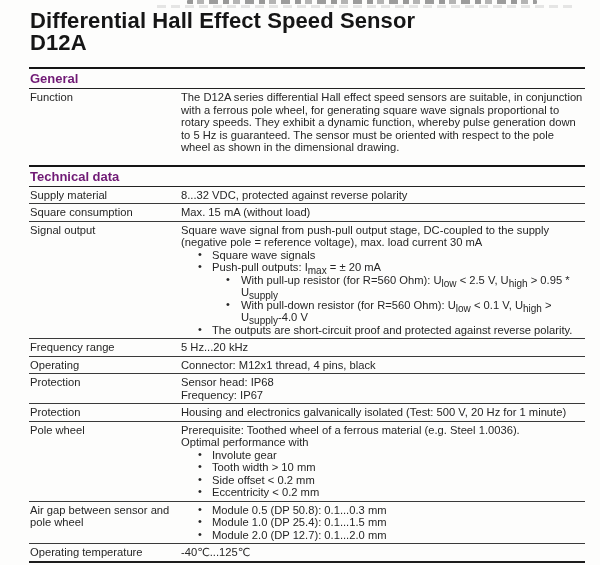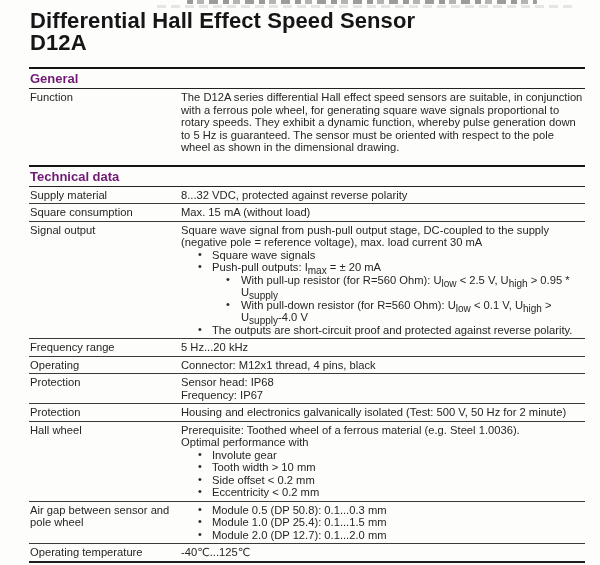--- a/index.html
+++ b/index.html
@@ -116,25 +116,25 @@
         <div class="row">
           <div class="cell label">Protection</div>
           <div class="cell value">
             <div class="line text">Sensor head: IP68</div>
             <div class="line text">Frequency: IP67</div>
           </div>
         </div>
         <div class="row">
           <div class="cell label">Protection</div>
           <div class="cell value">
-            <div class="line text">Housing and electronics galvanically isolated (Test: 500 V, 50 Hz for 2 minute)</div>
+            <div class="line text">Housing and electronics galvanically isolated (Test: 500 V, 20 Hz for 1 minute)</div>
           </div>
         </div>
         <div class="row">
-          <div class="cell label">Hall wheel</div>
+          <div class="cell label">Pole wheel</div>
           <div class="cell value">
             <div class="line text">Prerequisite: Toothed wheel of a ferrous material (e.g. Steel 1.0036).</div>
             <div class="line text">Optimal performance with</div>
             <div class="line b1"><span class="marker">•</span>Involute gear</div>
             <div class="line b1"><span class="marker">•</span>Tooth width &gt; 10 mm</div>
             <div class="line b1"><span class="marker">•</span>Side offset &lt; 0.2 mm</div>
             <div class="line b1"><span class="marker">•</span>Eccentricity &lt; 0.2 mm</div>
           </div>
         </div>
         <div class="row">

